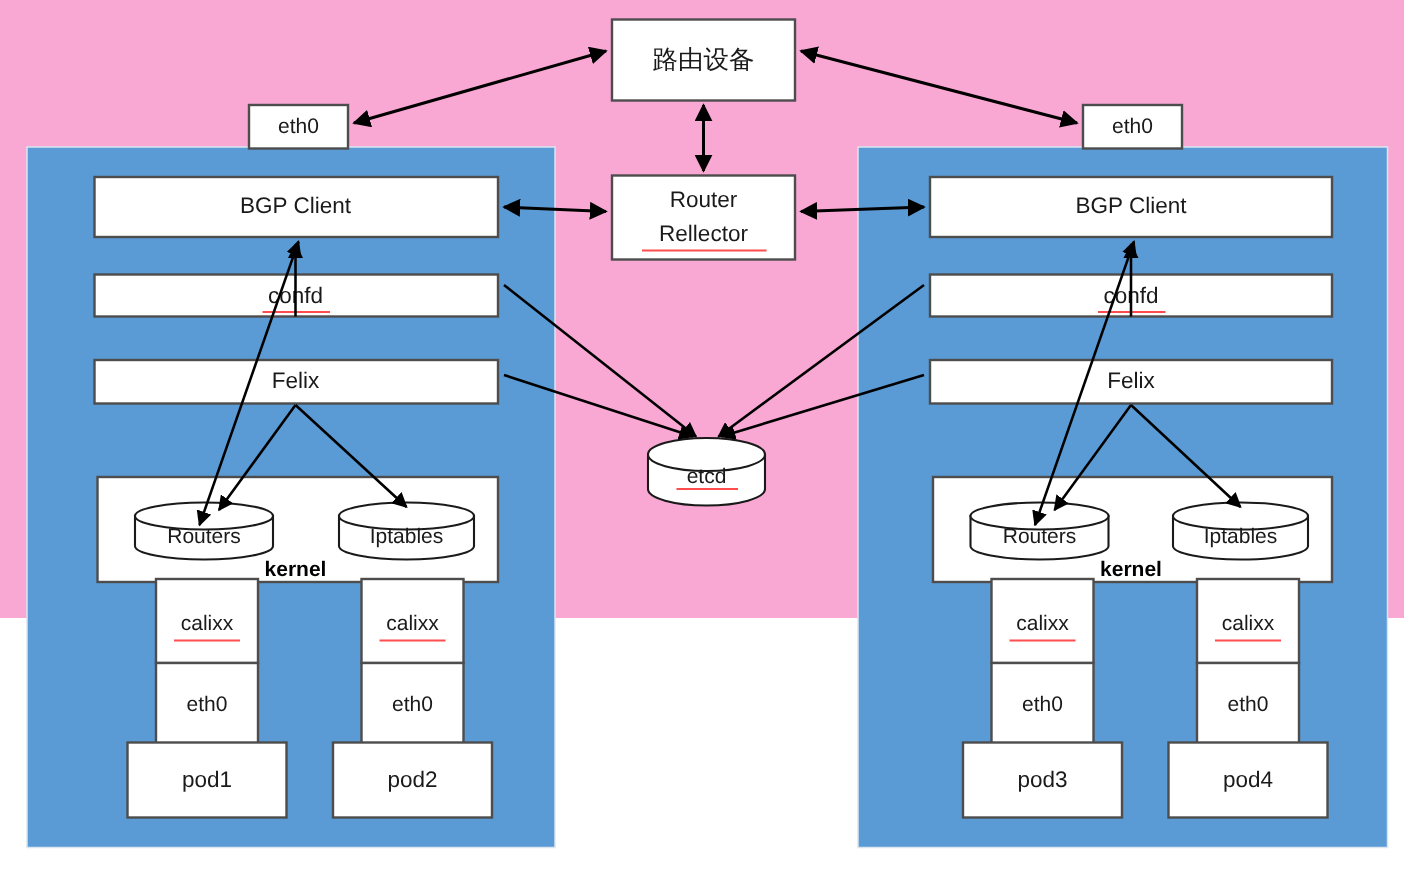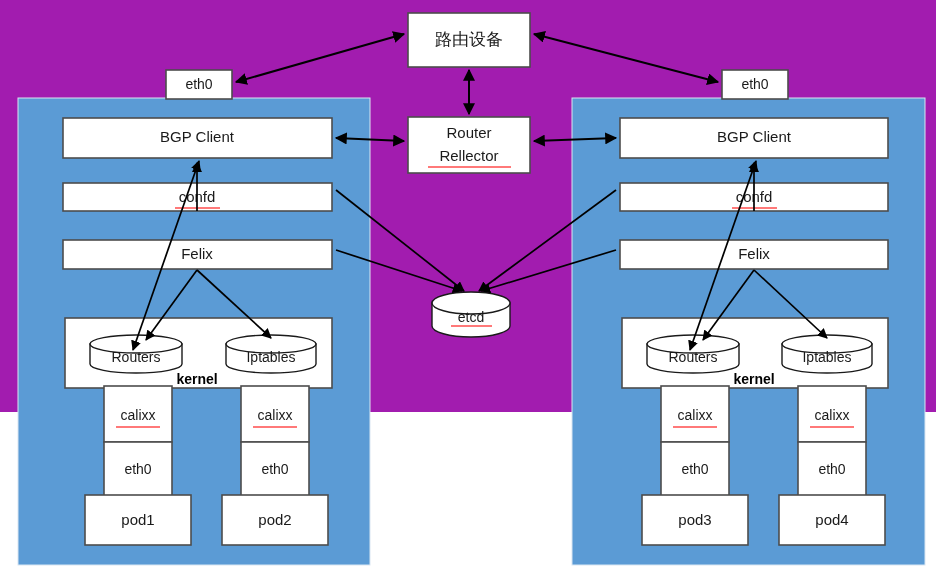--- a/index.html
+++ b/index.html
@@ -11,21 +11,21 @@
   body {
     width: 936px;
     height: 582px;
     font-family: "Liberation Sans", sans-serif;
     overflow: hidden;
   }
   #diagram-root {
     position: relative;
     width: 936px;
     height: 412px;
-    background: #a21caf;
+    background: #f9a8d4;
   }
   svg#diagram {
     display: block;
     width: 936px;
     height: 582px;
   }
   .node-panel {
     fill: #5B9BD5;
     stroke: #d9e6f2;
     stroke-width: 1;

